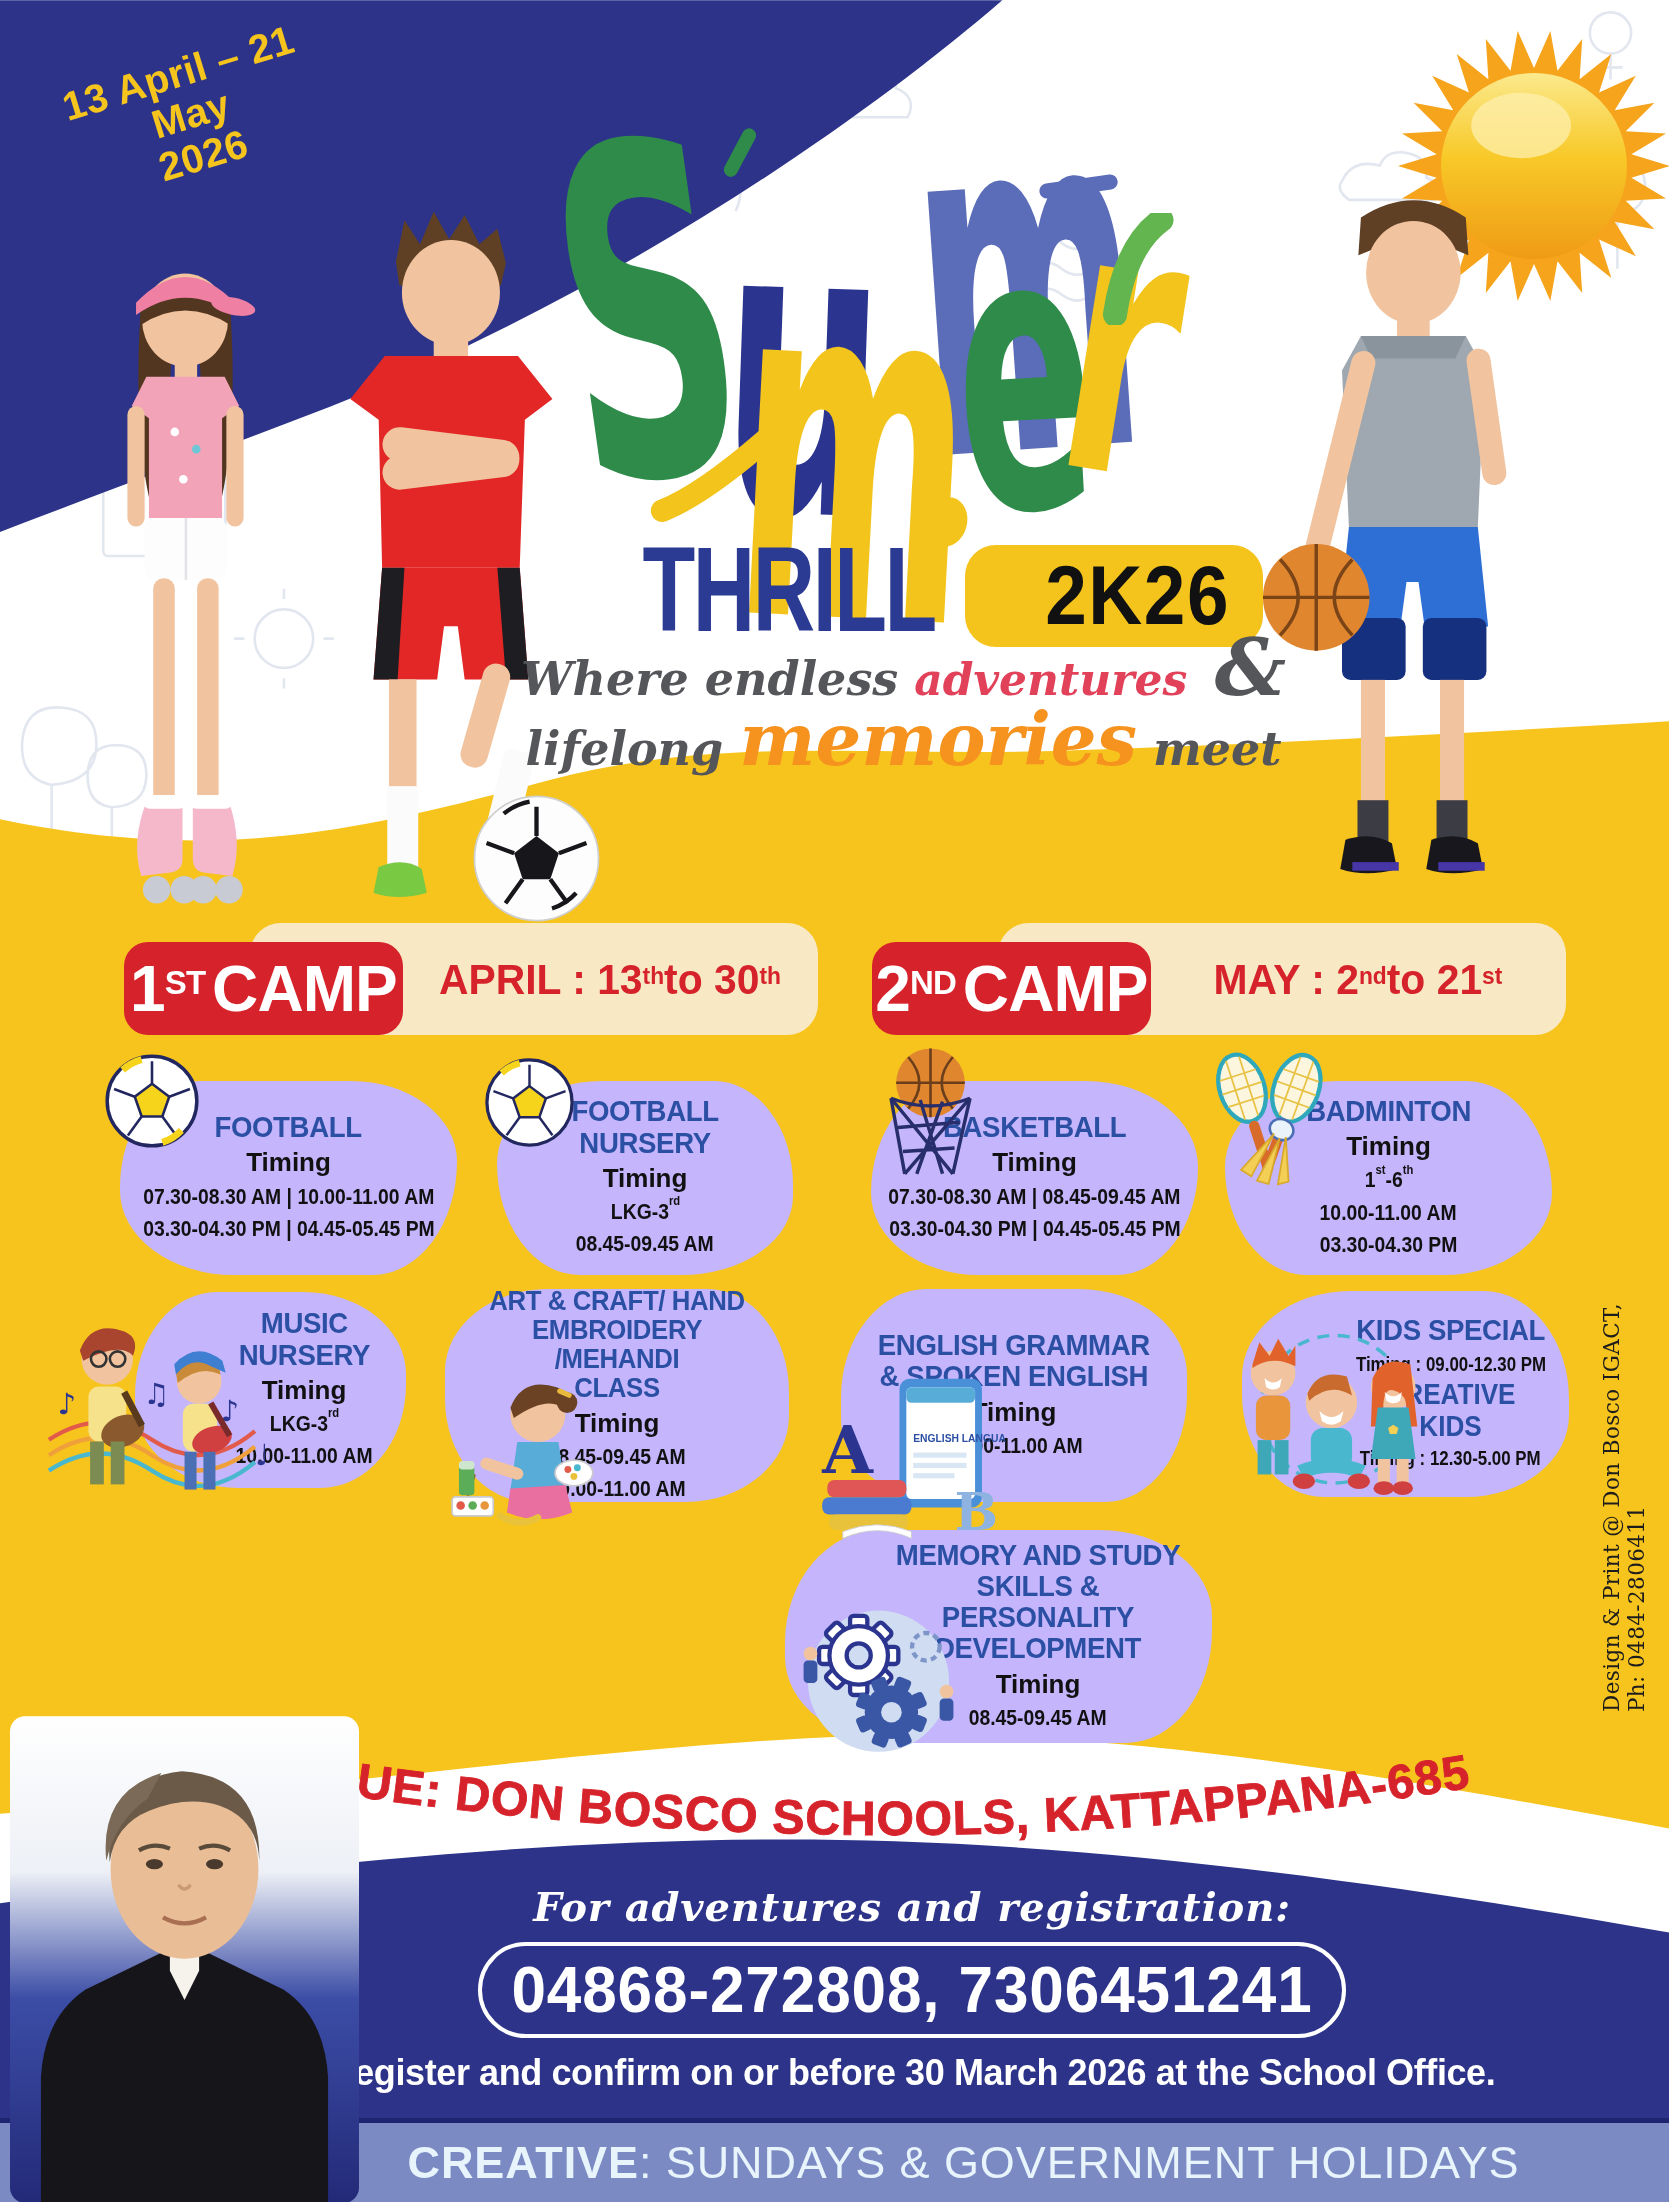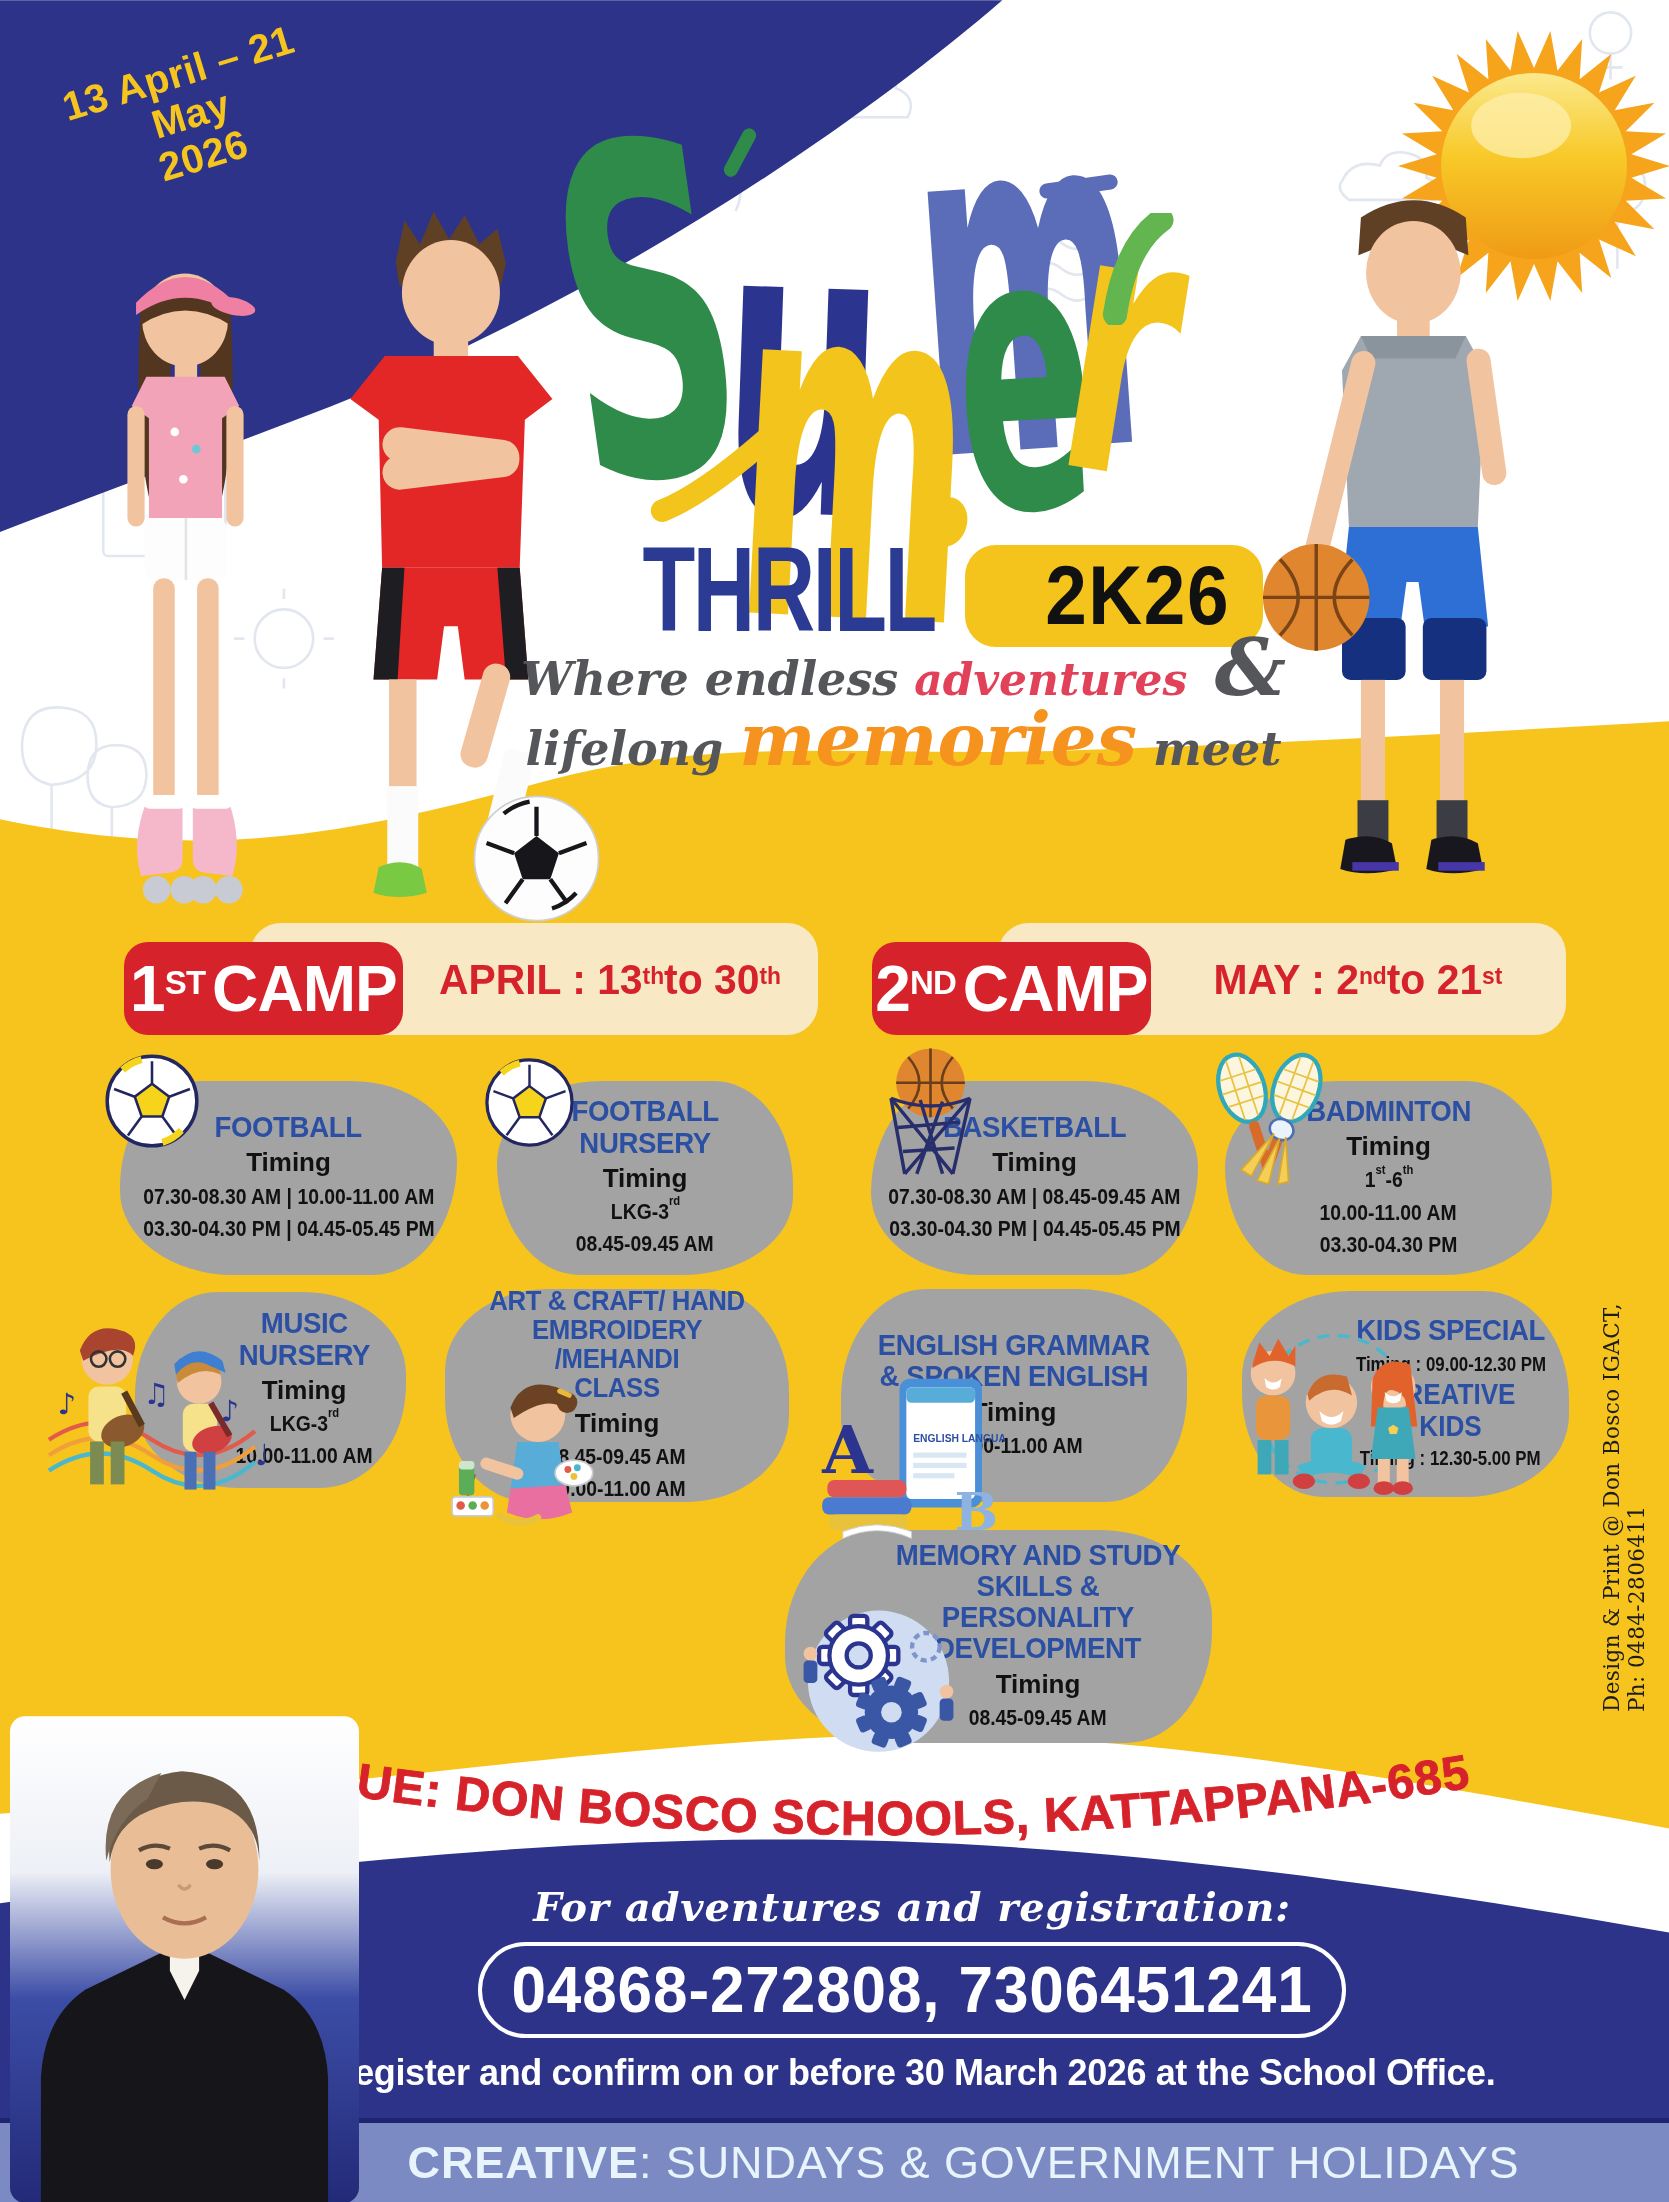--- a/index.html
+++ b/index.html
@@ -38,21 +38,21 @@
   #camp1{left:124px;top:923px;} #camp2{left:872px;top:923px;}
   .camp-plate{position:absolute;left:126px;top:0;width:568px;height:112px;background:#F8E9C4;border-radius:31px;}
   .camp-tag{position:absolute;left:0;top:19px;width:279px;height:93px;background:#D6232B;border-radius:24px;
     display:flex;align-items:center;justify-content:center;color:#fff;font-weight:800;font-size:64px;
     letter-spacing:-0.9px;}
   .camp-tag sup{font-size:33px;position:relative;top:-5.2px;margin-right:6.9px;}
   .camp-date{position:absolute;left:284px;top:0;width:404px;height:112px;display:flex;align-items:center;
     justify-content:center;color:#D6232B;font-weight:800;font-size:43px;transform:scaleX(.95);white-space:nowrap;}
   .camp-date sup{font-size:24px;position:relative;top:-3.4px;}
   
-  .card{position:absolute;background:#a3a3a3;z-index:4;display:flex;flex-direction:column;
+  .card{position:absolute;background:#c4b5fd;z-index:4;display:flex;flex-direction:column;
     align-items:center;justify-content:center;text-align:center;box-sizing:border-box;padding:13.8px 12px;}
   .card-title{color:#2B4FA3;font-weight:800;font-size:30px;line-height:1.04;letter-spacing:-0.4px;
     transform:scaleX(.92);transform-origin:center;margin:0 0 3.4px 0;}
   .card-title2{color:#2B4FA3;font-weight:800;font-size:29px;line-height:1.1;transform:scaleX(.9);}
   .timing-label{color:#111;font-weight:800;font-size:26px;line-height:1.35;}
   .line{color:#111;font-weight:700;font-size:21.5px;line-height:1.5;white-space:nowrap;
     transform:scaleX(.9);transform-origin:center;}
   .line sup,.card-title2 sup{font-size:58%;position:relative;top:-.45em;}
   #card-football{left:120px;top:1081px;width:337px;height:194px;border-radius:82px 108px 86px 116px/108px 82px 116px 86px;}
   #card-football-nursery{left:497px;top:1081px;width:296px;height:194px;border-radius:108px 82px 116px 86px/86px 108px 82px 116px;}

